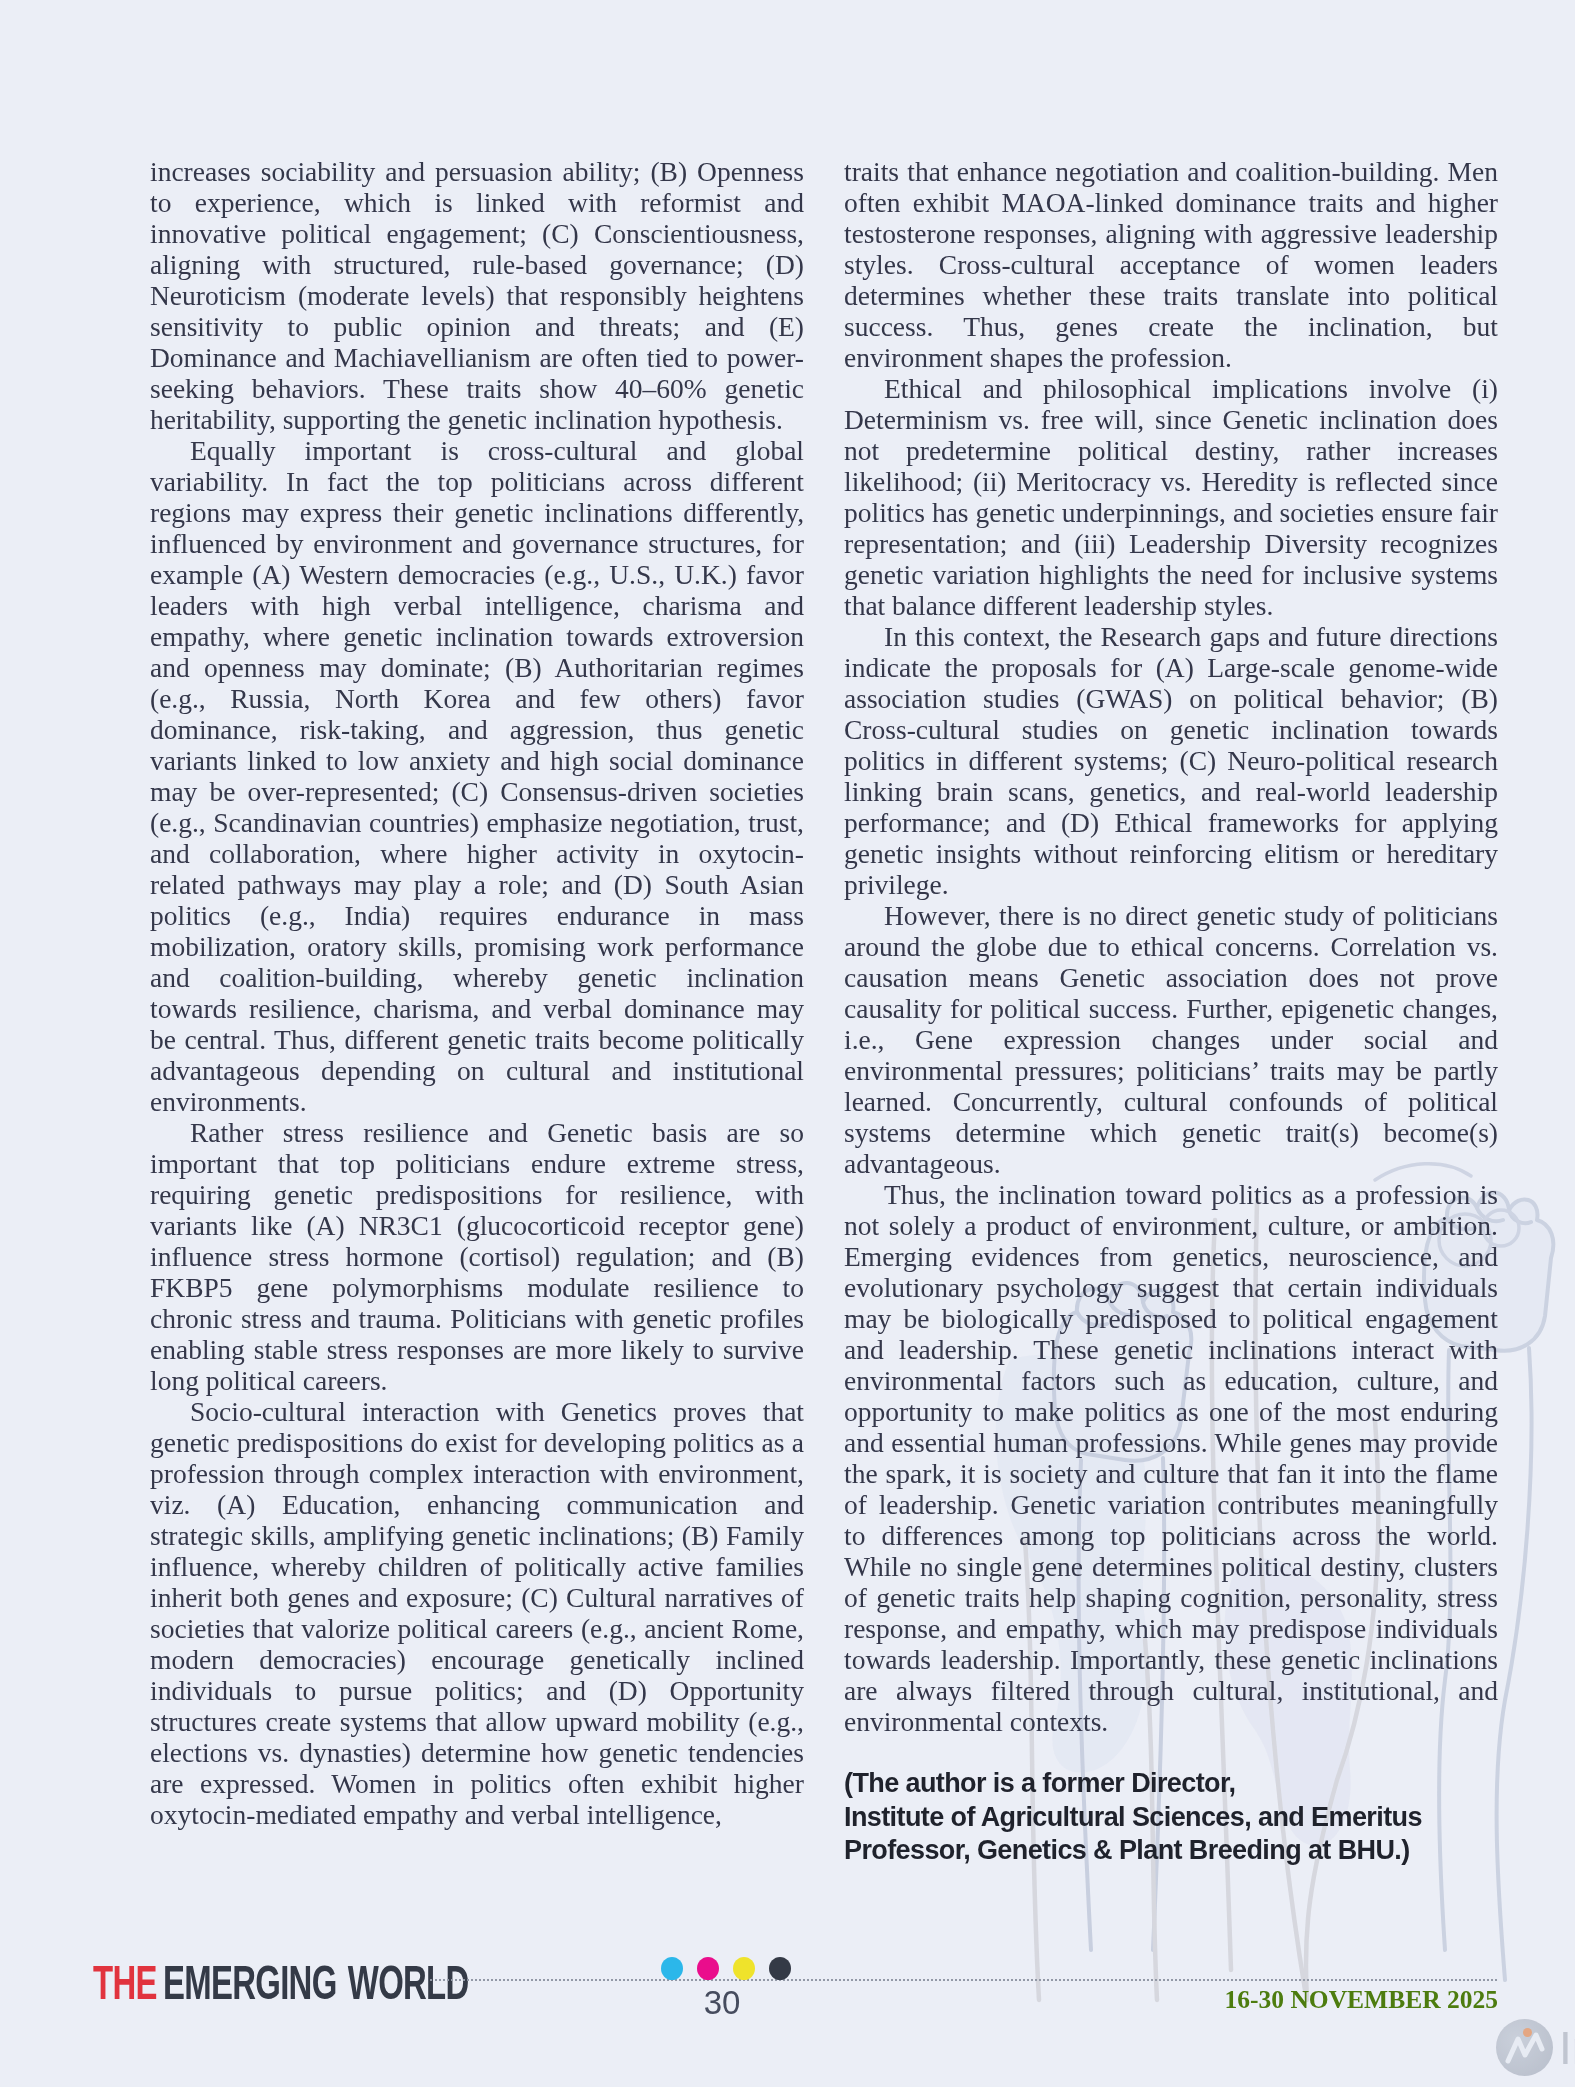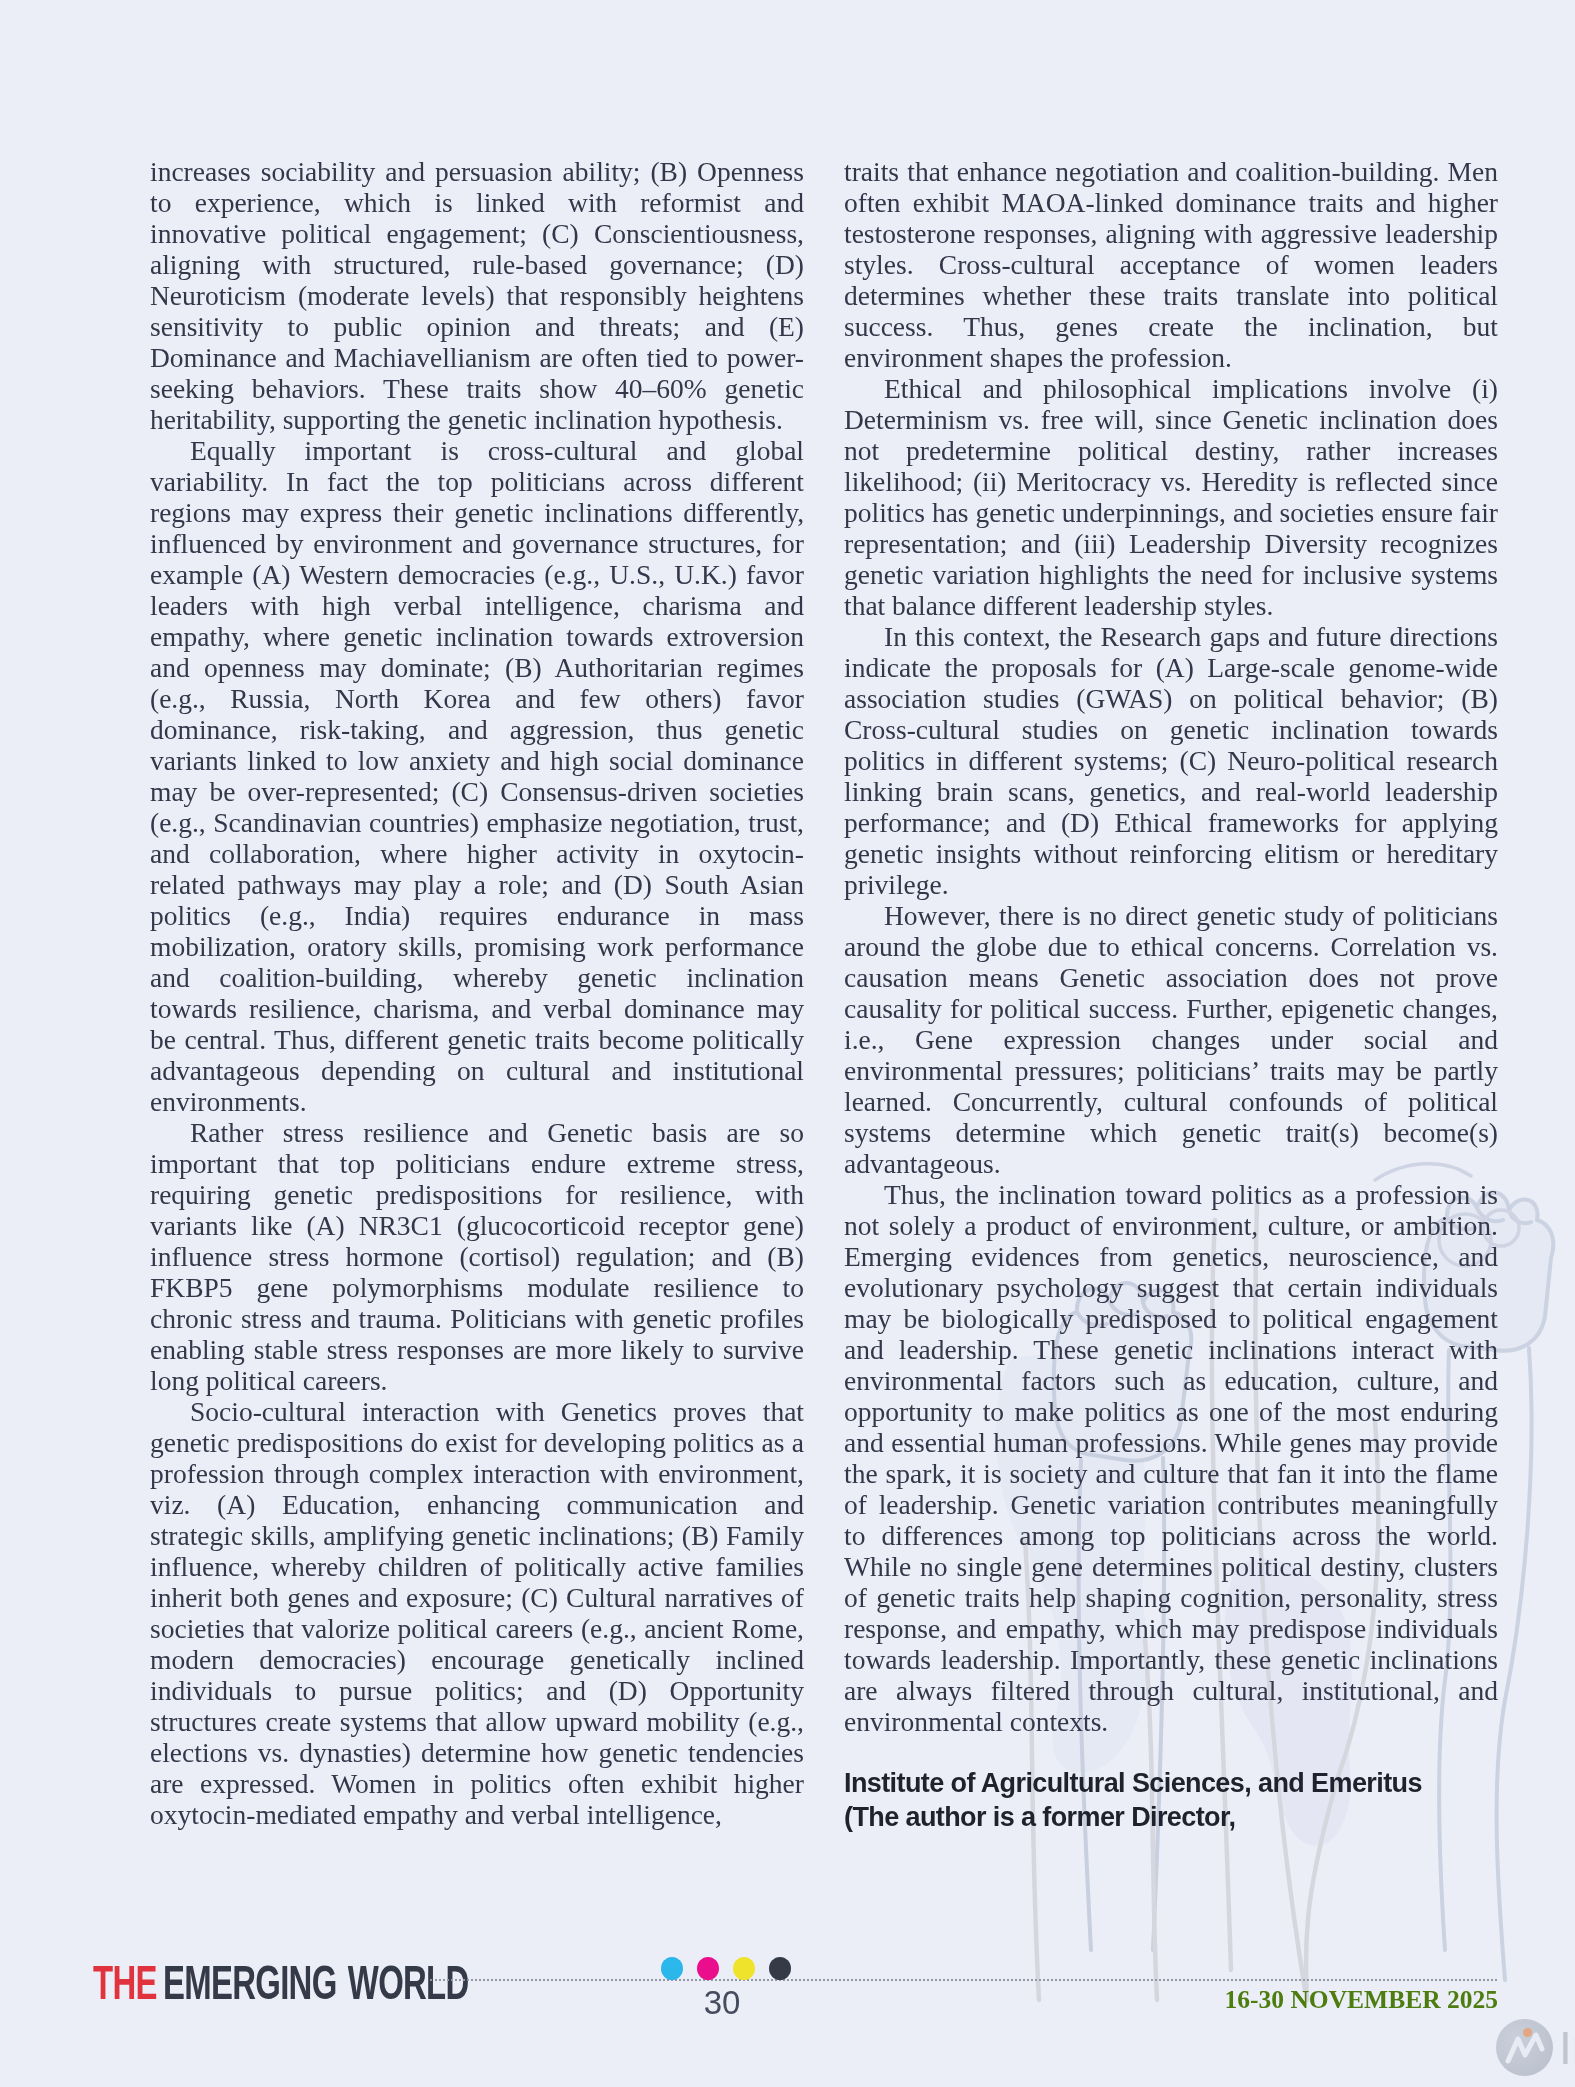--- a/index.html
+++ b/index.html
@@ -127,22 +127,23 @@
         <p class="indent">Socio-cultural interaction with Genetics proves that genetic predispositions do exist for developing politics as a profession through complex interaction with environment, viz. (A) Education, enhancing communication and strategic skills, amplifying genetic inclinations; (B) Family influence, whereby children of politically active families inherit both genes and exposure; (C) Cultural narratives of societies that valorize political careers (e.g., ancient Rome, modern democracies) encourage genetically inclined individuals to pursue politics; and (D) Opportunity structures create systems that allow upward mobility (e.g., elections vs. dynasties) determine how genetic tendencies are expressed. Women in politics often exhibit higher oxytocin-mediated empathy and verbal intelligence,</p>
       </div>
     <div class="col">
 
     <p class="">traits that enhance negotiation and coalition-building. Men often exhibit MAOA-linked dominance traits and higher testosterone responses, aligning with aggressive leadership styles. Cross-cultural acceptance of women leaders determines whether these traits translate into political success. Thus, genes create the inclination, but environment shapes the profession.</p>
         <p class="indent">Ethical and philosophical implications involve (i) Determinism vs. free will, since Genetic inclination does not predetermine political destiny, rather increases likelihood; (ii) Meritocracy vs. Heredity is reflected since politics has genetic underpinnings, and societies ensure fair representation; and (iii) Leadership Diversity recognizes genetic variation highlights the need for inclusive systems that balance different leadership styles.</p>
         <p class="indent">In this context, the Research gaps and future directions indicate the proposals for (A) Large-scale genome-wide association studies (GWAS) on political behavior; (B) Cross-cultural studies on genetic inclination towards politics in different systems; (C) Neuro-political research linking brain scans, genetics, and real-world leadership performance; and (D) Ethical frameworks for applying genetic insights without reinforcing elitism or hereditary privilege.</p>
         <p class="indent">However, there is no direct genetic study of politicians around the globe due to ethical concerns. Correlation vs. causation means Genetic association does not prove causality for political success. Further, epigenetic changes, i.e., Gene expression changes under social and environmental pressures; politicians’ traits may be partly learned. Concurrently, cultural confounds of political systems determine which genetic trait(s) become(s) advantageous.</p>
         <p class="indent">Thus, the inclination toward politics as a profession is not solely a product of environment, culture, or ambition. Emerging evidences from genetics, neuroscience, and evolutionary psychology suggest that certain individuals may be biologically predisposed to political engagement and leadership. These genetic inclinations interact with environmental factors such as education, culture, and opportunity to make politics as one of the most enduring and essential human professions. While genes may provide the spark, it is society and culture that fan it into the flame of leadership. Genetic variation contributes meaningfully to differences among top politicians across the world. While no single gene determines political destiny, clusters of genetic traits help shaping cognition, personality, stress response, and empathy, which may predispose individuals towards leadership. Importantly, these genetic inclinations are always filtered through cultural, institutional, and environmental contexts.</p>
         <div class="author-credit">
+          <div>(The author is a former Director,</div>
           <div>Institute of Agricultural Sciences, and Emeritus</div>
-          <div>(The author is a former Director,</div>
+          <div>Professor, Genetics &amp; Plant Breeding at BHU.)</div>
         </div>
       </div>
   </div>
 
   <div class="footer">
     <div class="logo">
       <span class="logo-the" style="color: rgb(225, 51, 62);">THE</span><span class="logo-rest" style="color: rgb(52, 58, 71);">EMERGING WORLD</span>
     </div>
     <div class="dotted-rule"></div>
     <div class="dots">

